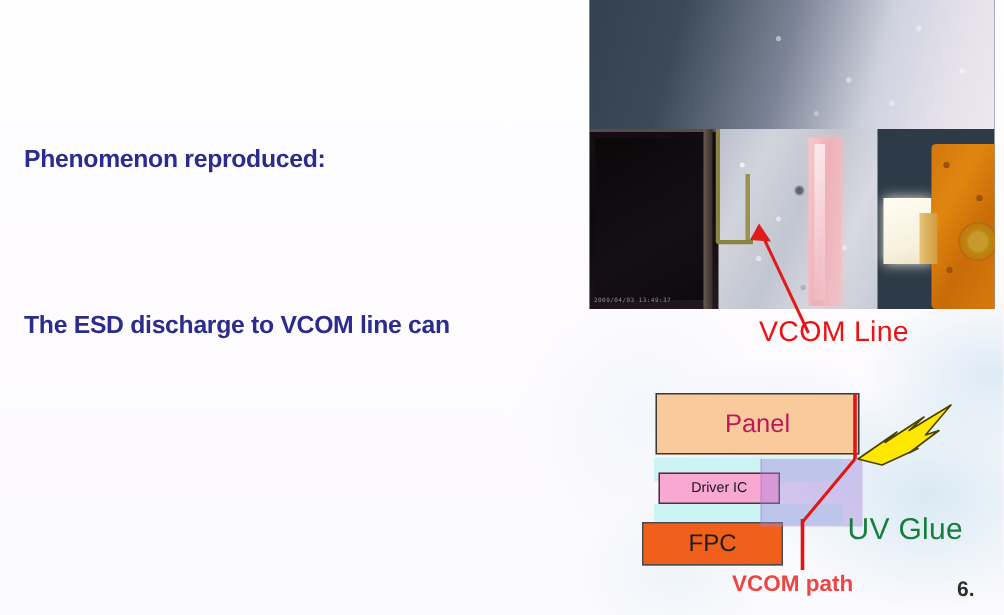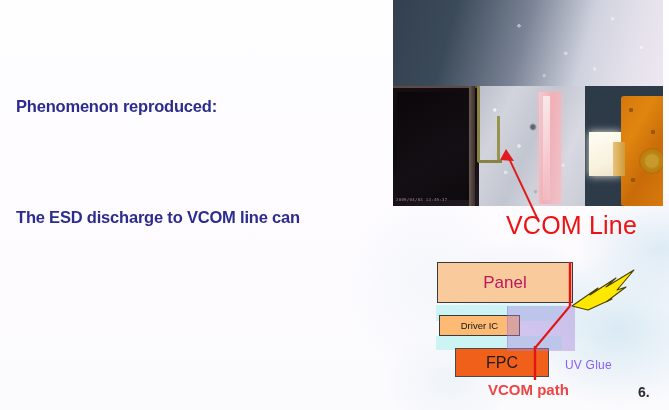--- a/index.html
+++ b/index.html
@@ -136,59 +136,59 @@
     position:absolute;left:3px;bottom:4px;
     color:#cfcad4;font-size:4px;letter-spacing:.3px;
     font-family:"DejaVu Sans Mono", monospace;
     opacity:.65;white-space:nowrap;
   }
   
   .arrow-svg{position:absolute;left:393px;top:0;width:276px;height:240px;pointer-events:none;}
 
   .vcom-line-label{
     position:absolute;left:506px;top:211px;
-    color:#ee1111;font-size:25px;font-weight:normal;
+    color:#ee1111;font-size:19px;font-weight:normal;
     font-family:"Liberation Sans", sans-serif;
     letter-spacing:.2px;
   }
 
   
   .diagram{position:absolute;left:420px;top:250px;width:249px;height:160px;}
 
   .d-cyan{position:absolute;background:#cdf4f4;}
   .d-cyan1{left:16px;top:55px;width:126px;height:16px;}
   .d-cyan2{left:16px;top:86px;width:126px;height:14px;}
 
   .d-panel{
     position:absolute;left:17px;top:12px;width:134px;height:39px;
     background:#f9cb9c;border:1.2px solid #3a3a3a;
     display:flex;align-items:center;justify-content:center;
     font-size:17px;color:#be185d;
   }
   .d-driver{
     position:absolute;left:19px;top:65px;width:79px;height:19px;
-    background:#fdba74;border:1.2px solid #3a3a3a;
+    background:#f9a8d4;border:1.2px solid #3a3a3a;
     display:flex;align-items:center;justify-content:center;
     font-size:9.5px;color:#141414;
   }
   .d-fpc{
-    position:absolute;left:35px;top:98px;width:92px;height:27px;
+    position:absolute;left:8px;top:98px;width:92px;height:27px;
     background:#f0601a;border:1.4px solid #4a4a4a;
     display:flex;align-items:center;justify-content:center;
     font-size:16px;color:#1d1d1d;
   }
   
   .d-glue{
     position:absolute;left:87px;top:56px;width:67px;height:45px;
     background:rgba(166,130,220,.42);
     border-left:1px solid rgba(150,110,205,.35);
   }
   .d-glue-label{
-    position:absolute;left:145px;top:108px;
-    color:#8b5cf6;font-size:12px;letter-spacing:.2px;
+    position:absolute;left:145px;top:92px;
+    color:#15803d;font-size:20px;letter-spacing:.2px;
   }
   .vcom-path-label{
     position:absolute;left:68px;top:131px;
     color:#ef4444;font-size:15px;font-weight:bold;
   }
   .path-svg{position:absolute;left:0;top:0;width:249px;height:160px;pointer-events:none;}
 
   .page-num{
     position:absolute;left:638px;top:384px;
     color:#2d2d2d;font-size:14px;font-weight:bold;

